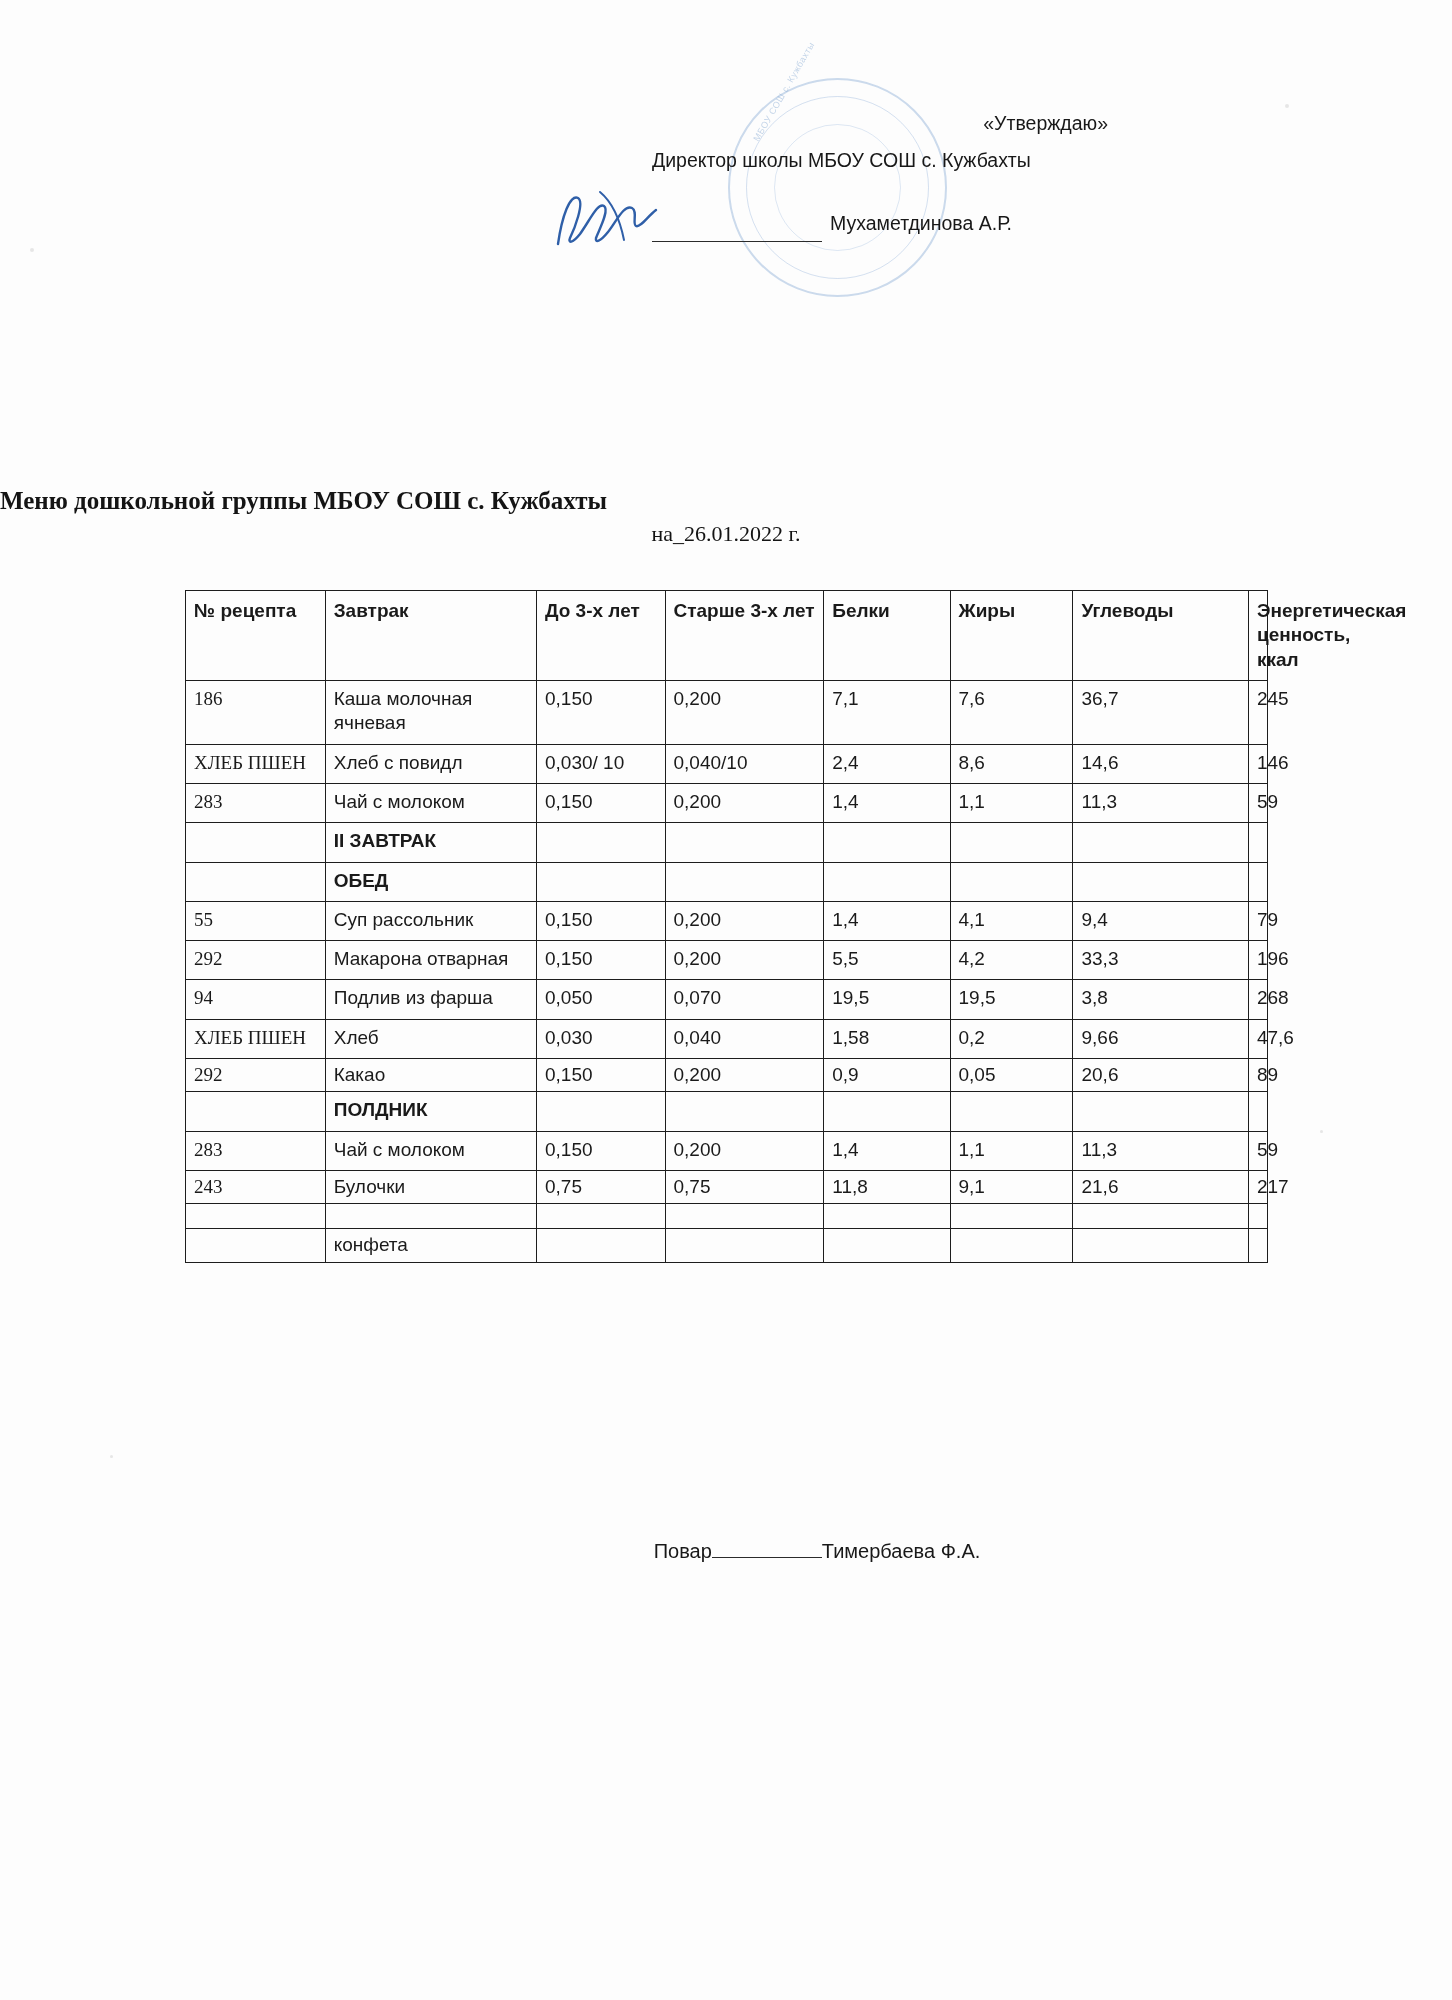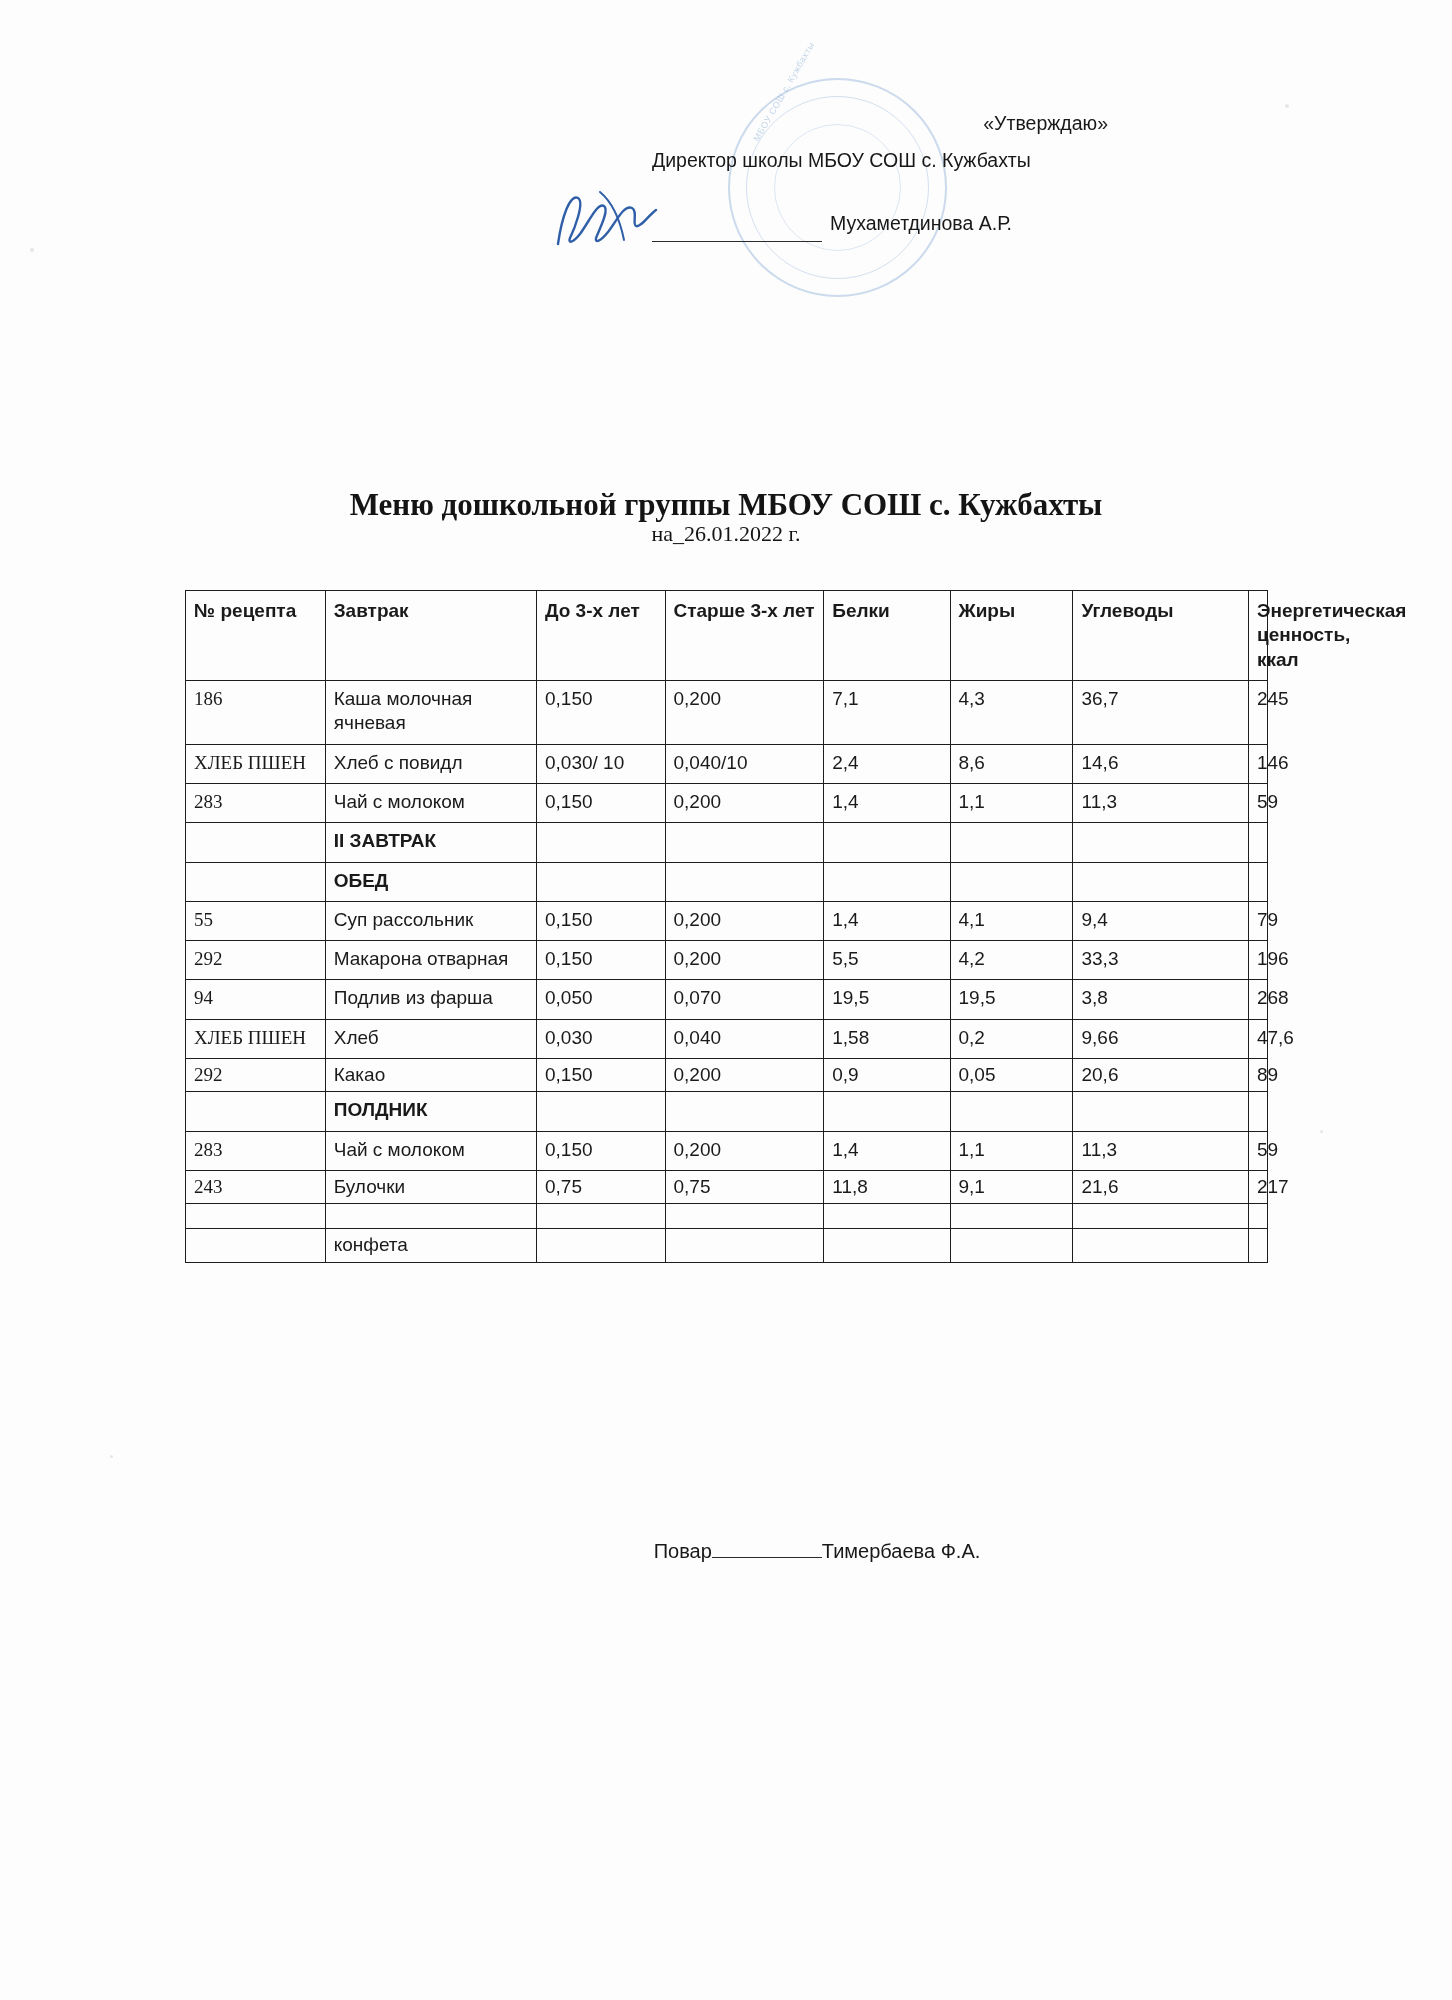--- a/index.html
+++ b/index.html
@@ -109,24 +109,24 @@
     transform-origin: 0 0;
     white-space: nowrap;
   }
 
   
   .doc-title {
     position: absolute;
     left: 0;
     right: 0;
     top: 487px;
-    text-align: center;
+    text-align: left;
     font-family: "Liberation Serif", serif;
     font-weight: bold;
-    font-size: 31px;
+    font-size: 25px;
     color: #141414;
   }
   .doc-subtitle {
     position: absolute;
     left: 0;
     right: 0;
     top: 521px;
     text-align: center;
     font-family: "Liberation Serif", serif;
     font-size: 22px;
@@ -254,21 +254,21 @@
           <th class="c-kcal">Энергетическая ценность, ккал</th>
         </tr>
       </thead>
       <tbody id="menu-body">
           <tr>
             <td class="c-num serif">186</td>
             <td class="c-dish">Каша молочная ячневая</td>
             <td class="c-u3">0,150</td>
             <td class="c-o3">0,200</td>
             <td class="c-prot">7,1</td>
-            <td class="c-fat">4,3</td>
+            <td class="c-fat">7,6</td>
             <td class="c-carb">36,7</td>
             <td class="c-kcal">245</td>
           </tr>
           <tr>
             <td class="c-num serif">ХЛЕБ ПШЕН</td>
             <td class="c-dish">Хлеб с повидл</td>
             <td class="c-u3">0,030/ 10</td>
             <td class="c-o3">0,040/10</td>
             <td class="c-prot">2,4</td>
             <td class="c-fat">8,6</td>

